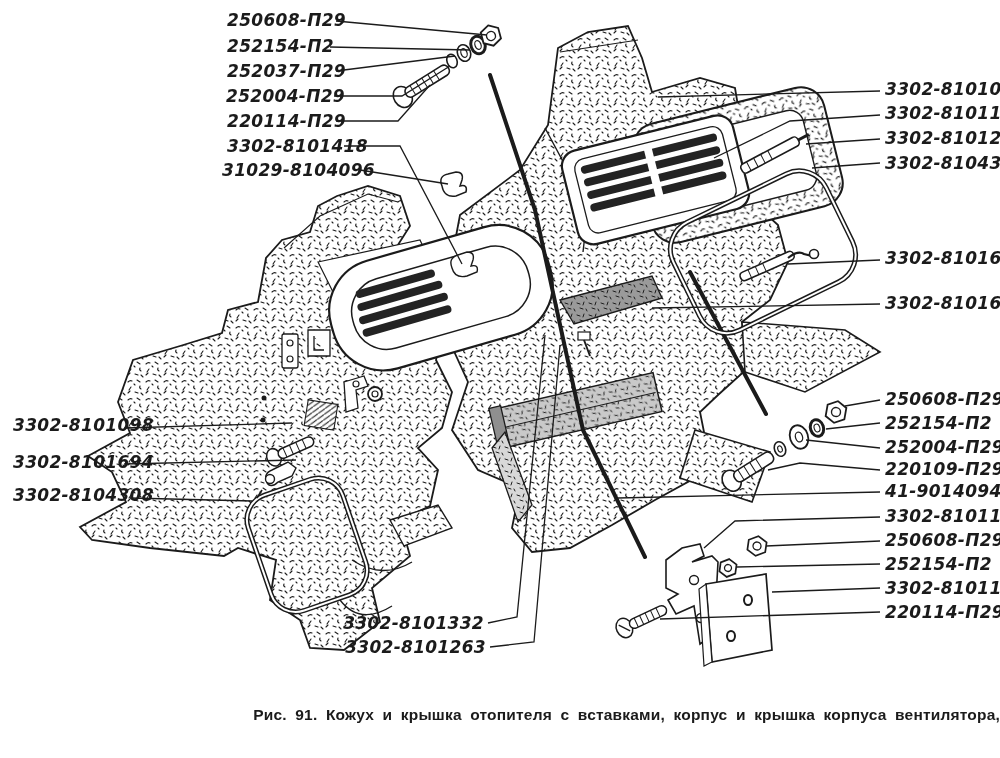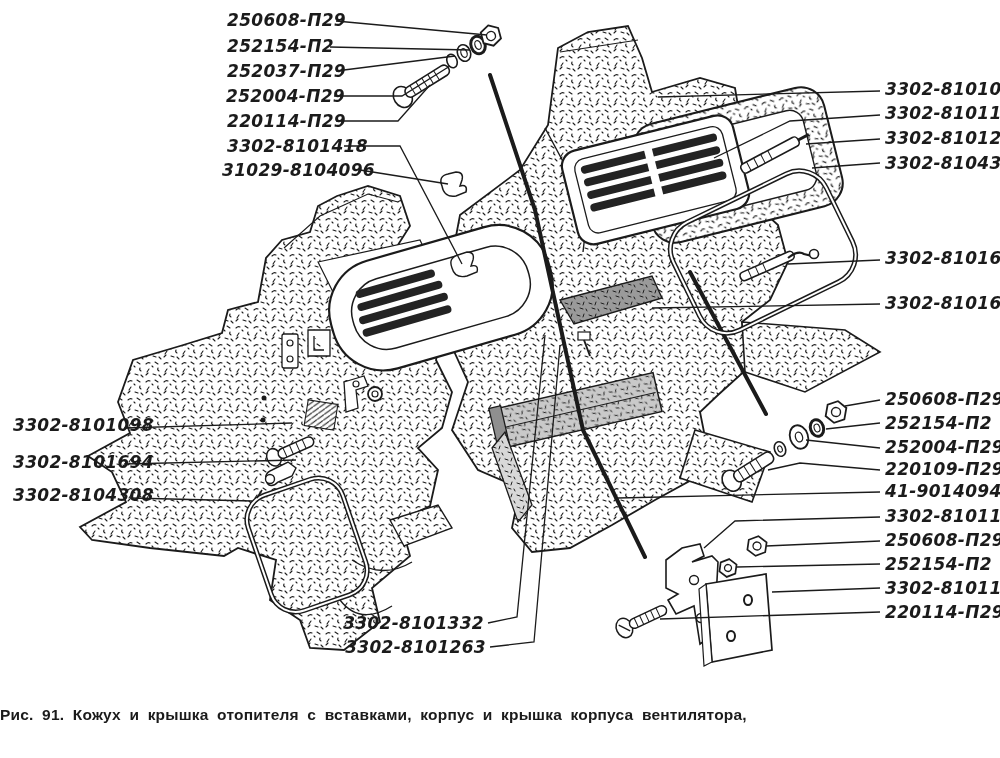--- a/index.html
+++ b/index.html
@@ -8,21 +8,21 @@
     font-family:"DejaVu Sans",sans-serif;overflow:hidden;
   }
   svg{position:absolute;left:0;top:0;}
   .callout-text{
     font-family:"DejaVu Sans",sans-serif;
     font-style:italic;font-weight:bold;
     font-size:17px;fill:#1b1b1b;letter-spacing:.3px;
   }
   .caption{
     position:absolute;left:0;top:703px;width:1000px;
-    text-align:left;color:#1b1b1b;
+    text-align:right;color:#1b1b1b;
     font-family:"Liberation Sans",sans-serif;
     font-weight:bold;font-size:15.5px;line-height:23px;
     word-spacing:4px;letter-spacing:.2px;
   }
   .ink{stroke:#1b1b1b;fill:none;}
 </style>
 </head>
 <body>
 
 <div class="page">

